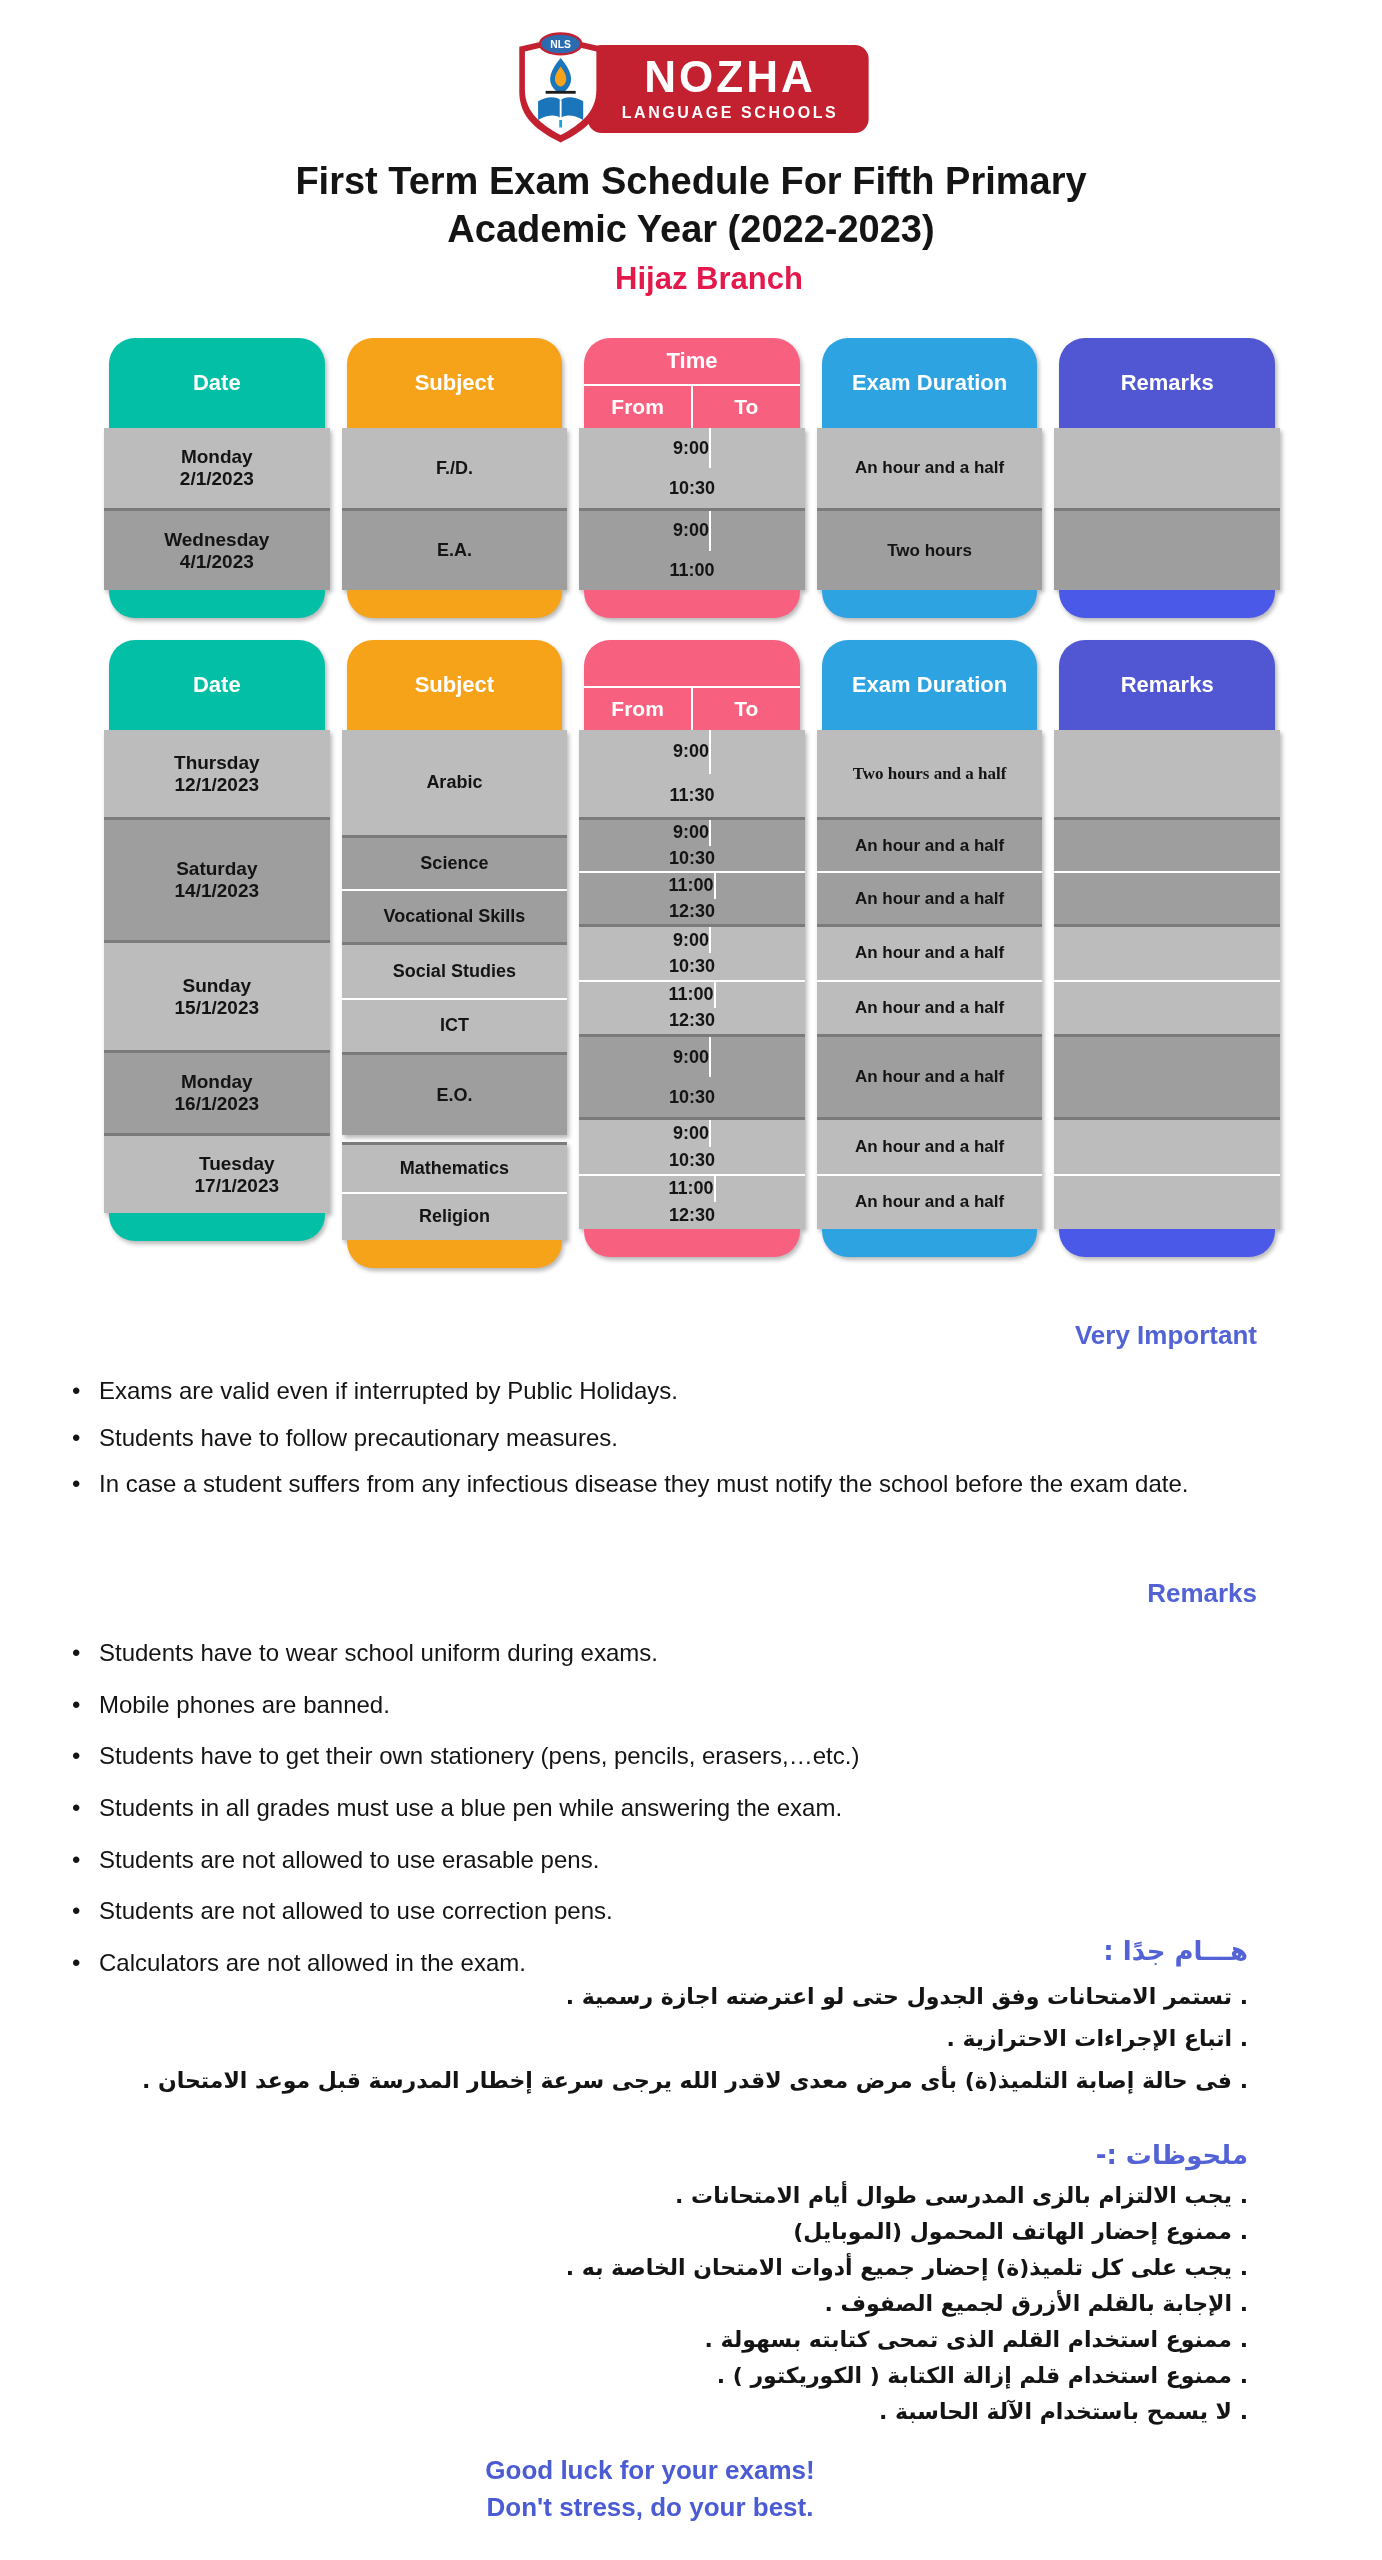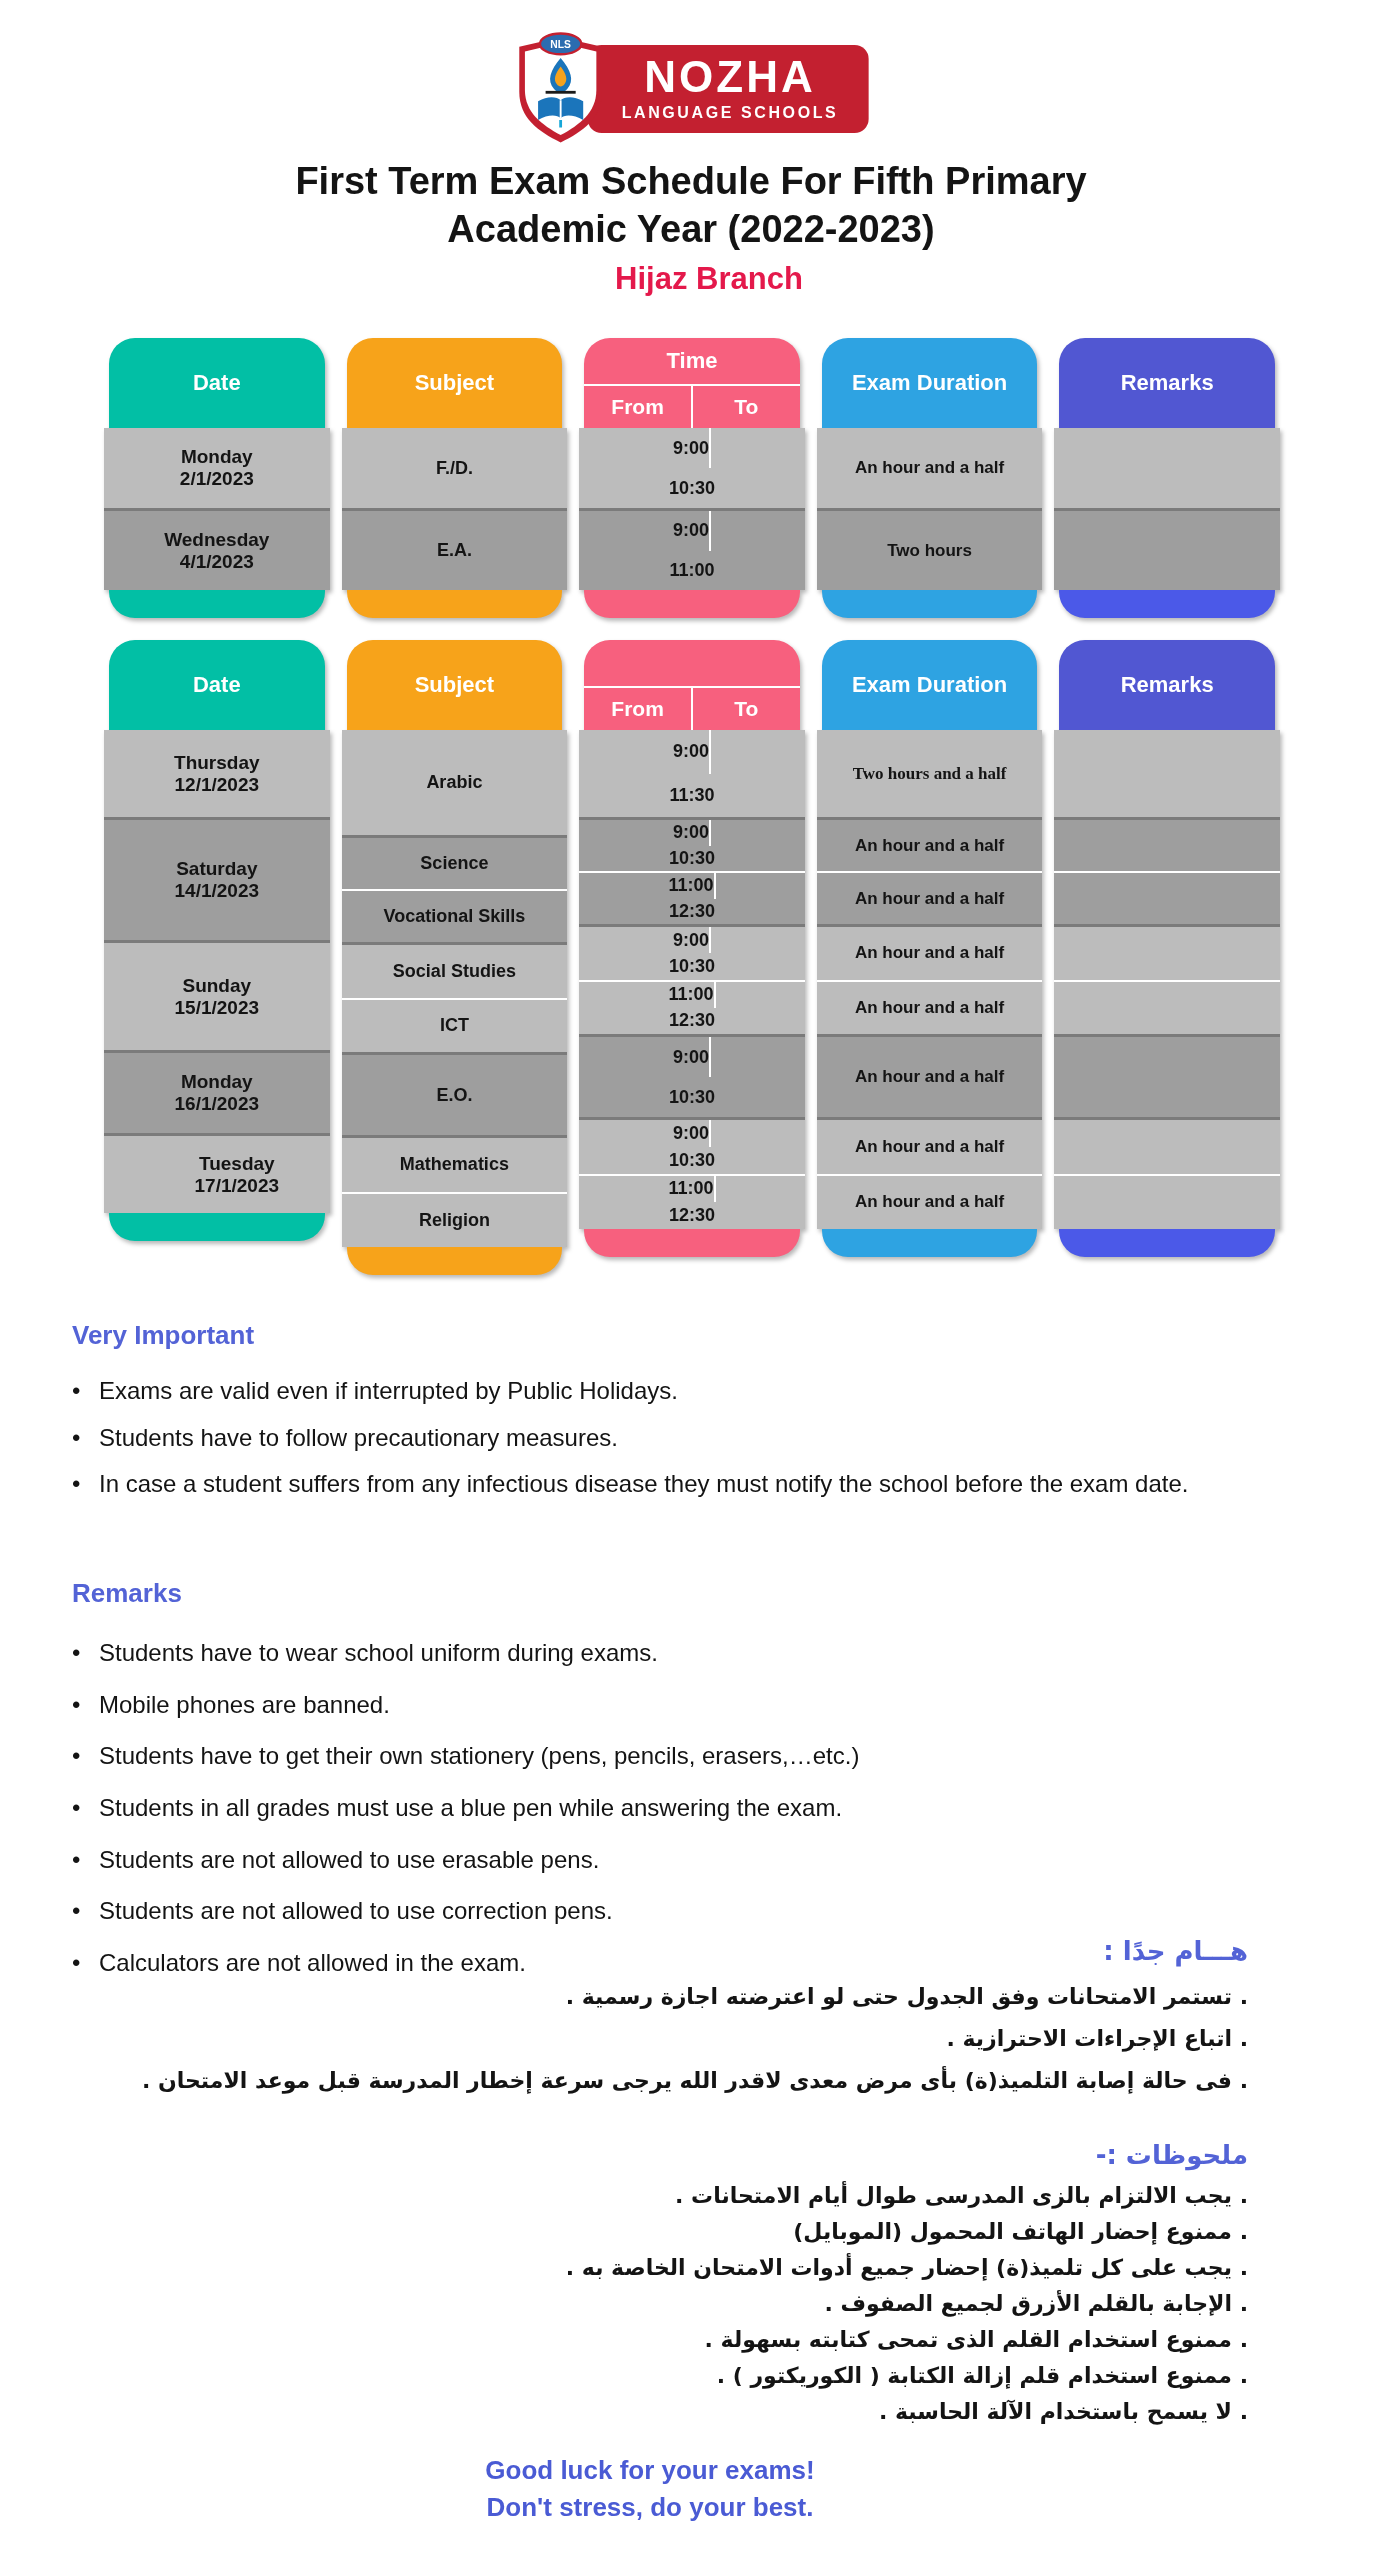--- a/index.html
+++ b/index.html
@@ -69,21 +69,21 @@
   .col-date    .pill-footer { background:var(--c-date); }
   .col-subject .pill-footer { background:var(--c-subject); }
   .col-time    .pill-footer { background:var(--c-time); }
   .col-duration .pill-footer { background:var(--c-duration); }
   .col-remarks .pill-footer { background:var(--c-remarks-footer); }
 
   
   .section { position:absolute; left:72px; width:1185px; }
   #very-important { top:1320px; }
   #remarks-sec    { top:1578px; }
-  .sec-heading { font-size:26px; font-weight:bold; color:var(--c-heading-blue); }
+  .sec-heading { font-size:26px; font-weight:bold; color:var(--c-heading-blue);text-align:right; }
   .bullet-row { display:flex; font-size:24px; color:#141414; line-height:1.32; }
   #very-important .bullet-row { margin-top:15px; }
   #very-important .bullet-row:first-of-type { margin-top:24px; }
   #remarks-sec .bullet-row { margin-top:20px; }
   #remarks-sec .bullet-row:first-of-type { margin-top:28px; }
   .bullet-row .b { width:27px; flex:none; }
 
   
   .ar-sec { position:absolute; right:134px; width:1110px; direction:rtl; text-align:right;
             font-family:"DejaVu Sans", sans-serif; }
@@ -255,21 +255,21 @@
             <div class="sub">Science</div>
             <div class="sub">Vocational Skills</div>
           </div>
           <div class="grp light" style="height: 110px;">
             <div class="sub">Social Studies</div>
             <div class="sub">ICT</div>
           </div>
           <div class="grp dark" style="height: 83px;">
             <div class="sub">E.O.</div>
           </div>
-          <div class="grp light" style="height: 112px;">
+          <div class="grp light" style="height: 98px; margin-top: 7px;">
             <div class="sub">Mathematics</div>
             <div class="sub">Religion</div>
           </div>
         </div>
         <div class="pill-footer"></div>
       </div>
       <div class="pill col-time">
         <div class="pill-header time-header">
           <div class="time-top"></div>
           <div class="time-sub">

